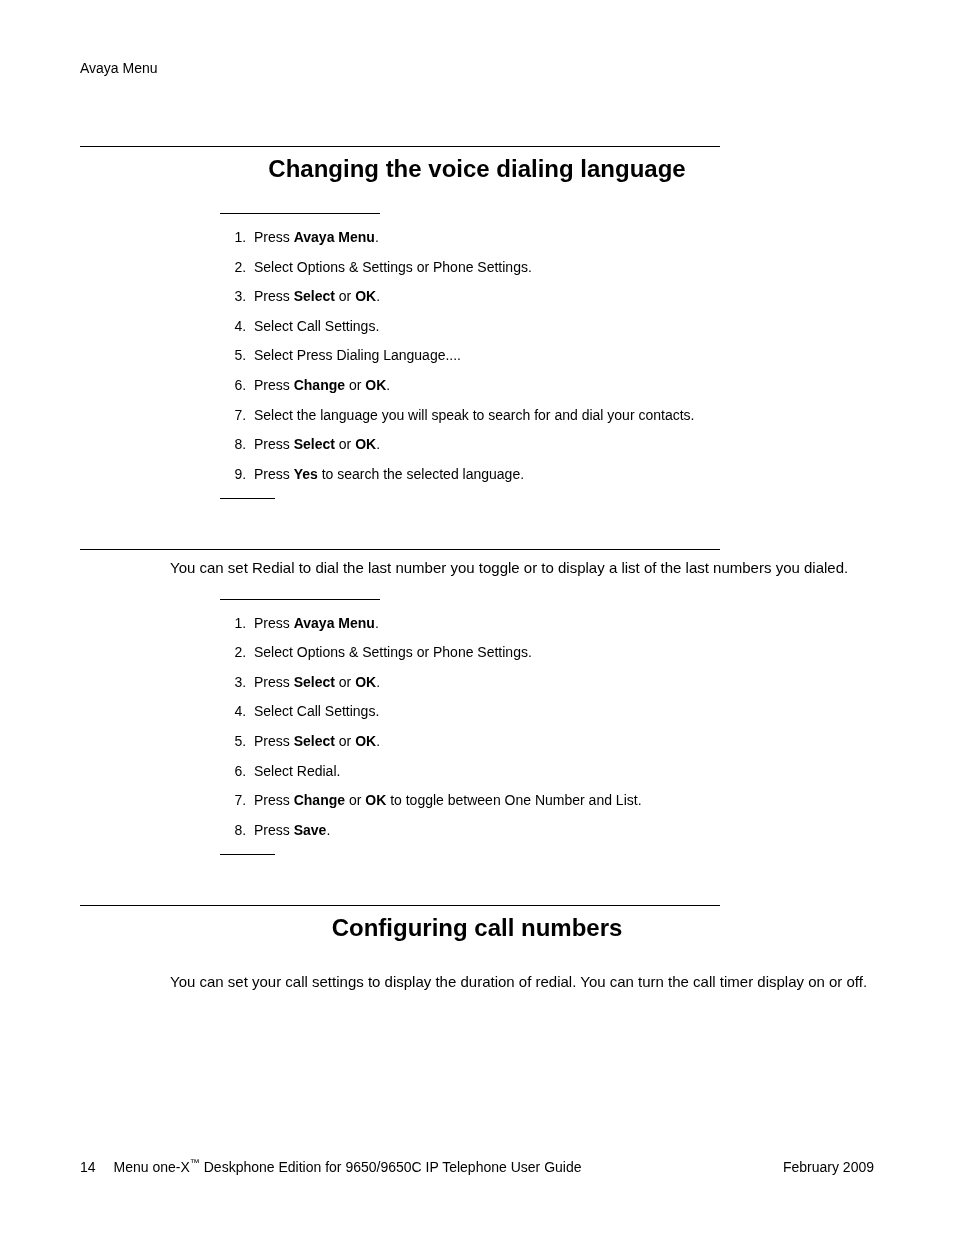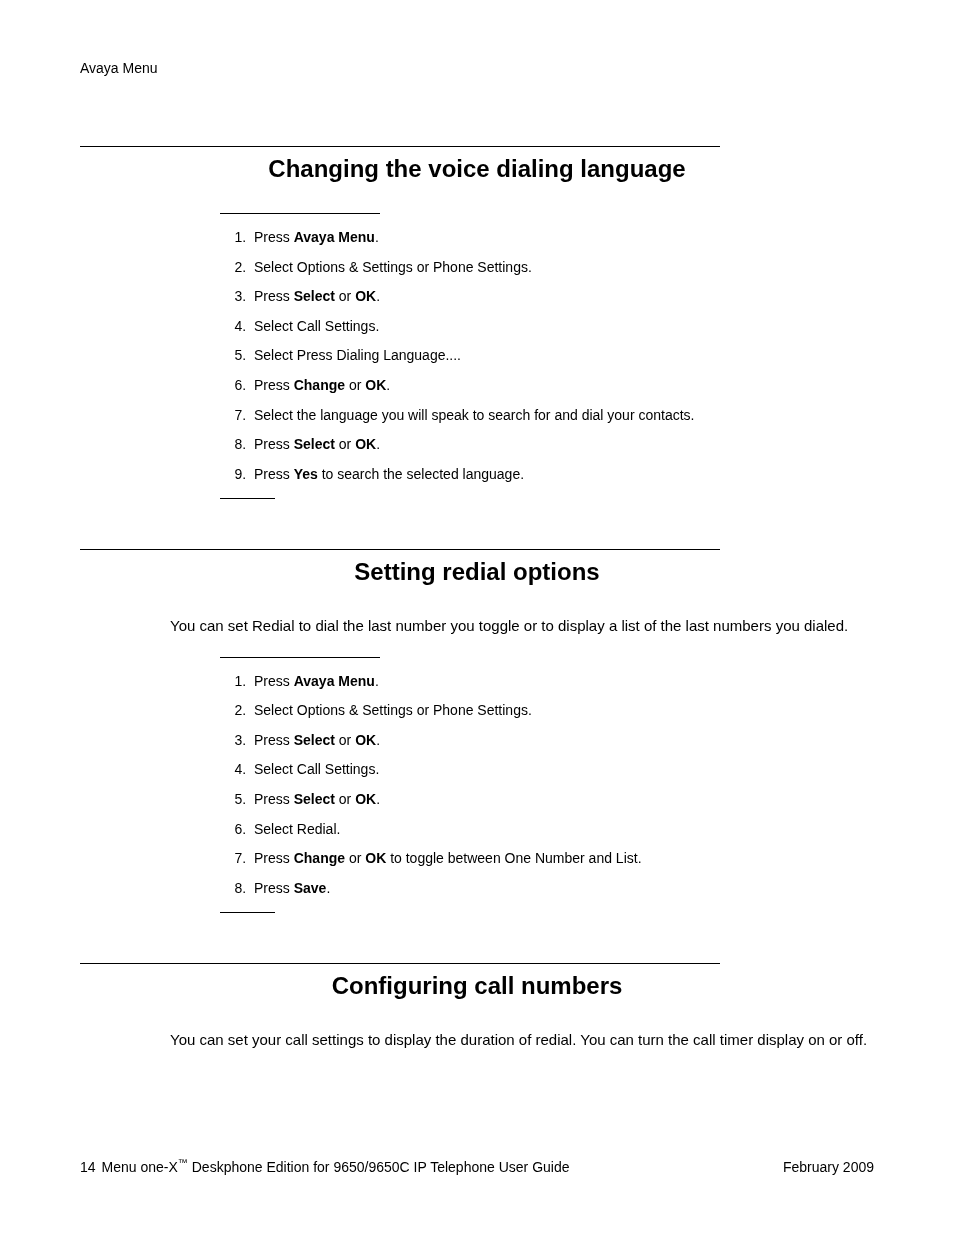--- a/index.html
+++ b/index.html
@@ -66,21 +66,21 @@
       bottom: 60px;
       left: 80px;
       right: 80px;
       font-size: 14px;
       display: flex;
       justify-content: space-between;
       align-items: baseline;
     }
     .footer-left {
       display: flex;
-      gap: 6px;
+      gap: 18px;
       align-items: baseline;
     }
     .tm { font-size: 10px; vertical-align: super; }
     b { font-weight: bold; }
   </style>
 </head>
 <body>
 
 <div class="running-header">Avaya Menu</div>
 
@@ -97,21 +97,20 @@
         <li><span>Select Press Dialing Language....</span></li>
         <li><span>Press </span><b>Change</b><span> or </span><b>OK</b><span>.</span></li>
         <li><span>Select the language you will speak to search for and dial your contacts.</span></li>
         <li><span>Press </span><b>Select</b><span> or </span><b>OK</b><span>.</span></li>
         <li><span>Press </span><b>Yes</b><span> to search the selected language.</span></li>
       </ol>
       <hr class="steps-rule-bottom">
     </div>
     <div class="section">
       <hr class="section-rule">
-      <h2>Setting redial options</h2>
       <p class="intro">You can set Redial to dial the last number you toggle or to display a list of the last numbers you dialed.</p>
       <hr class="steps-rule-top">
       <ol class="steps">
         <li><span>Press </span><b>Avaya Menu</b><span>.</span></li>
         <li><span>Select Options &amp; Settings or Phone Settings.</span></li>
         <li><span>Press </span><b>Select</b><span> or </span><b>OK</b><span>.</span></li>
         <li><span>Select Call Settings.</span></li>
         <li><span>Press </span><b>Select</b><span> or </span><b>OK</b><span>.</span></li>
         <li><span>Select Redial.</span></li>
         <li><span>Press </span><b>Change</b><span> or </span><b>OK</b><span> to toggle between One Number and List.</span></li>

